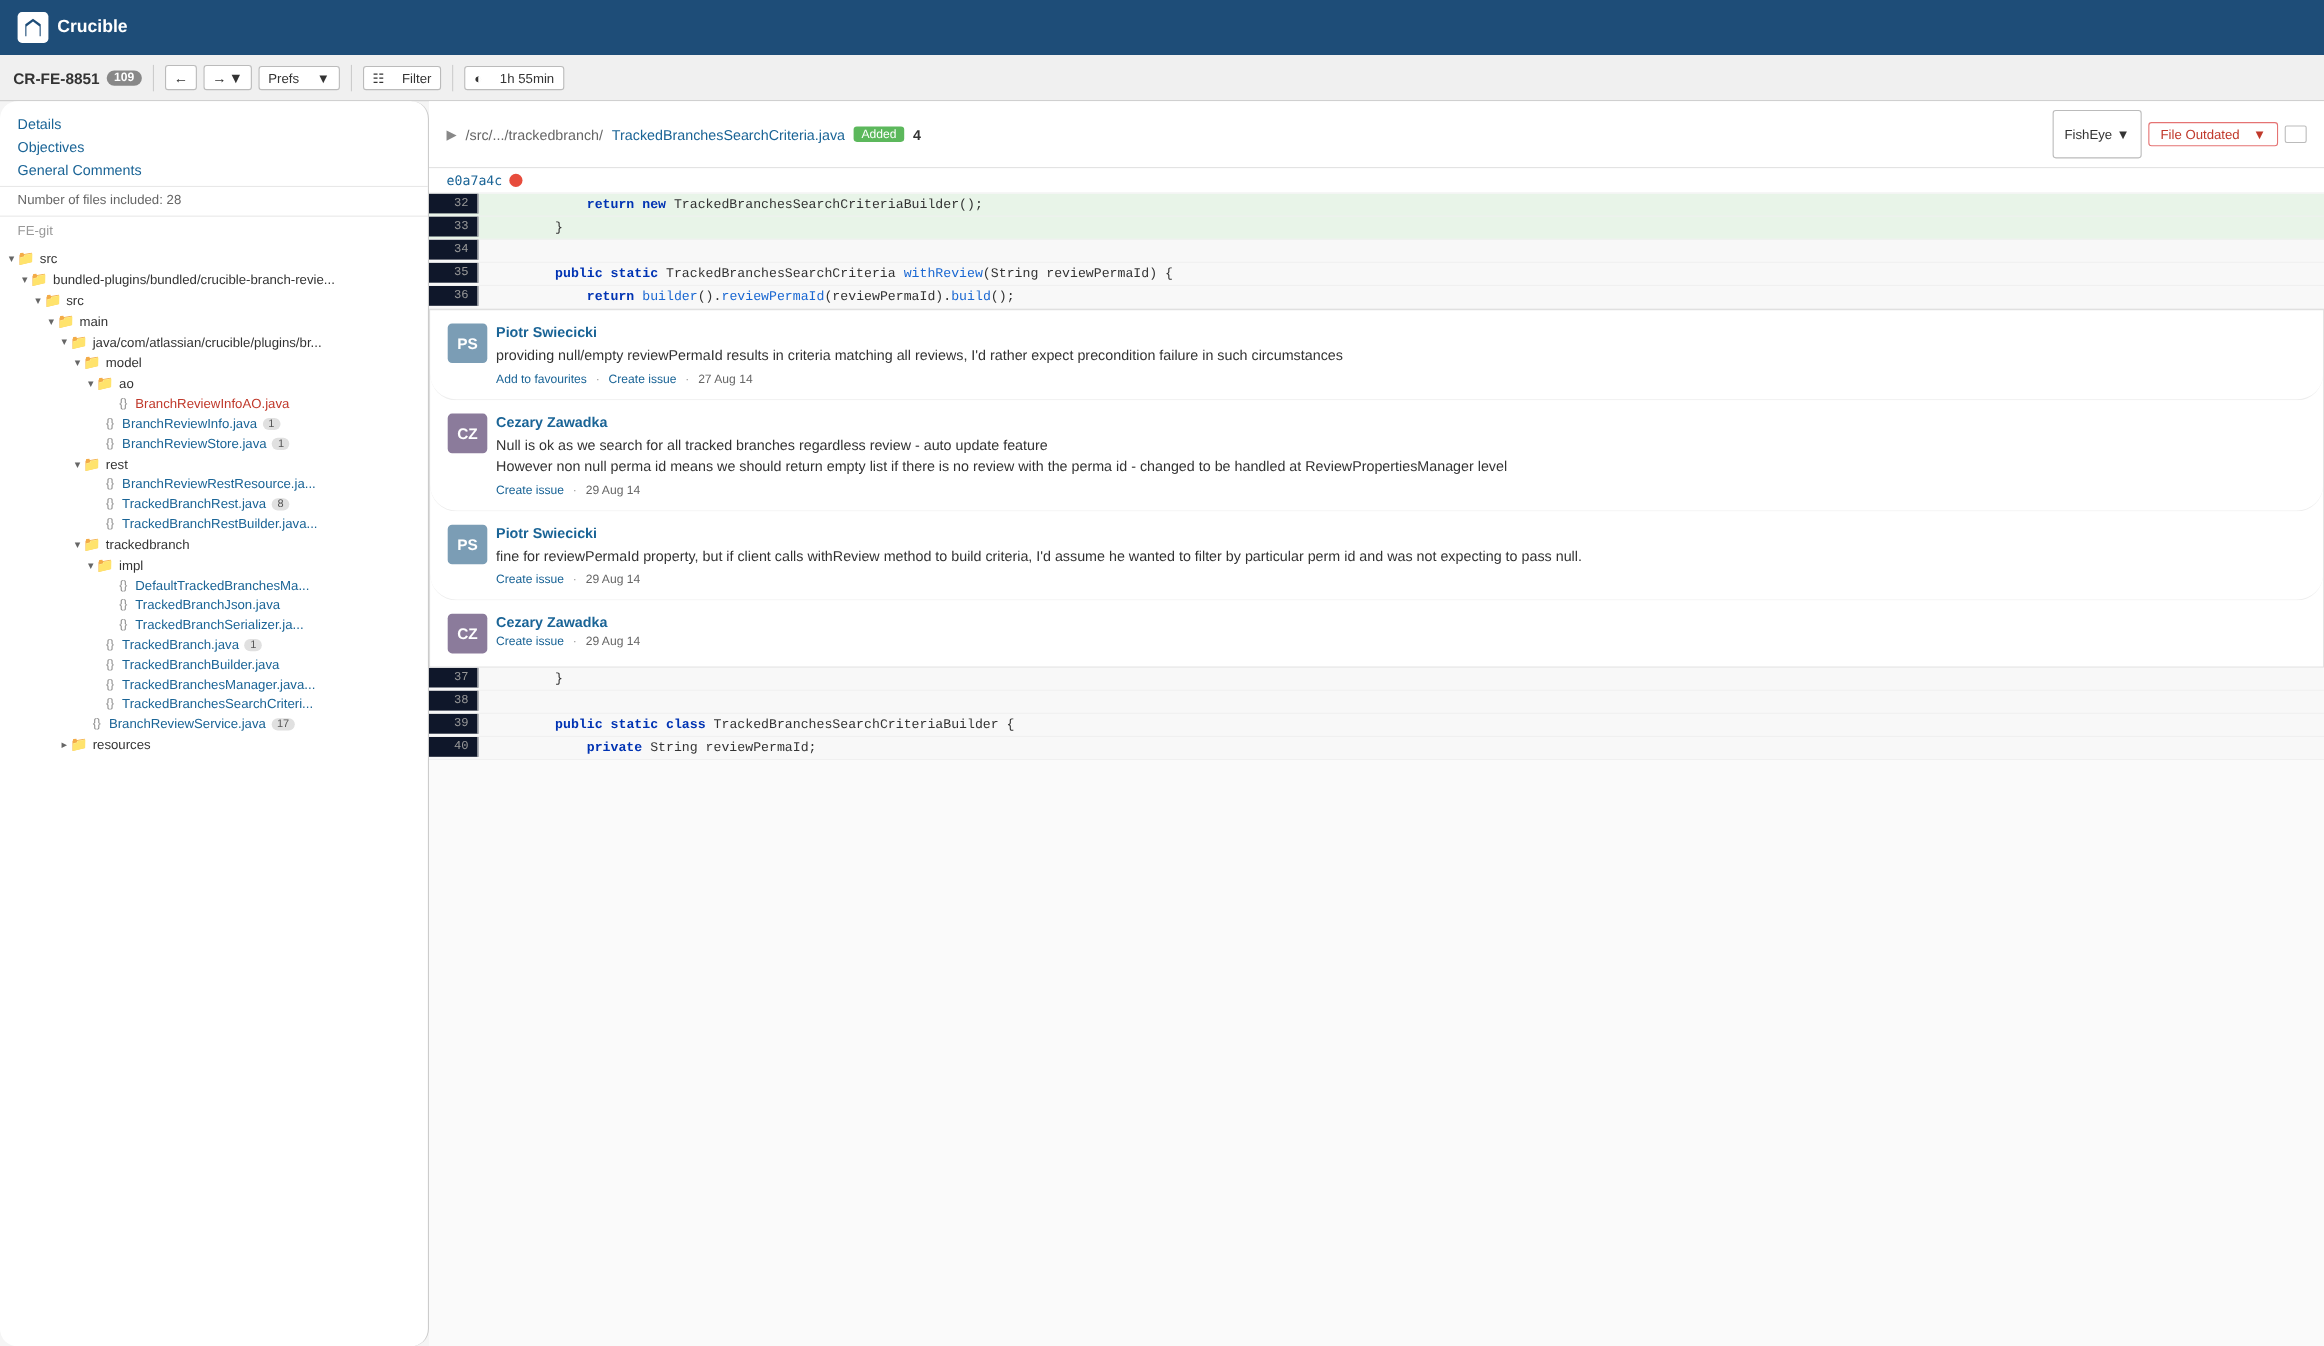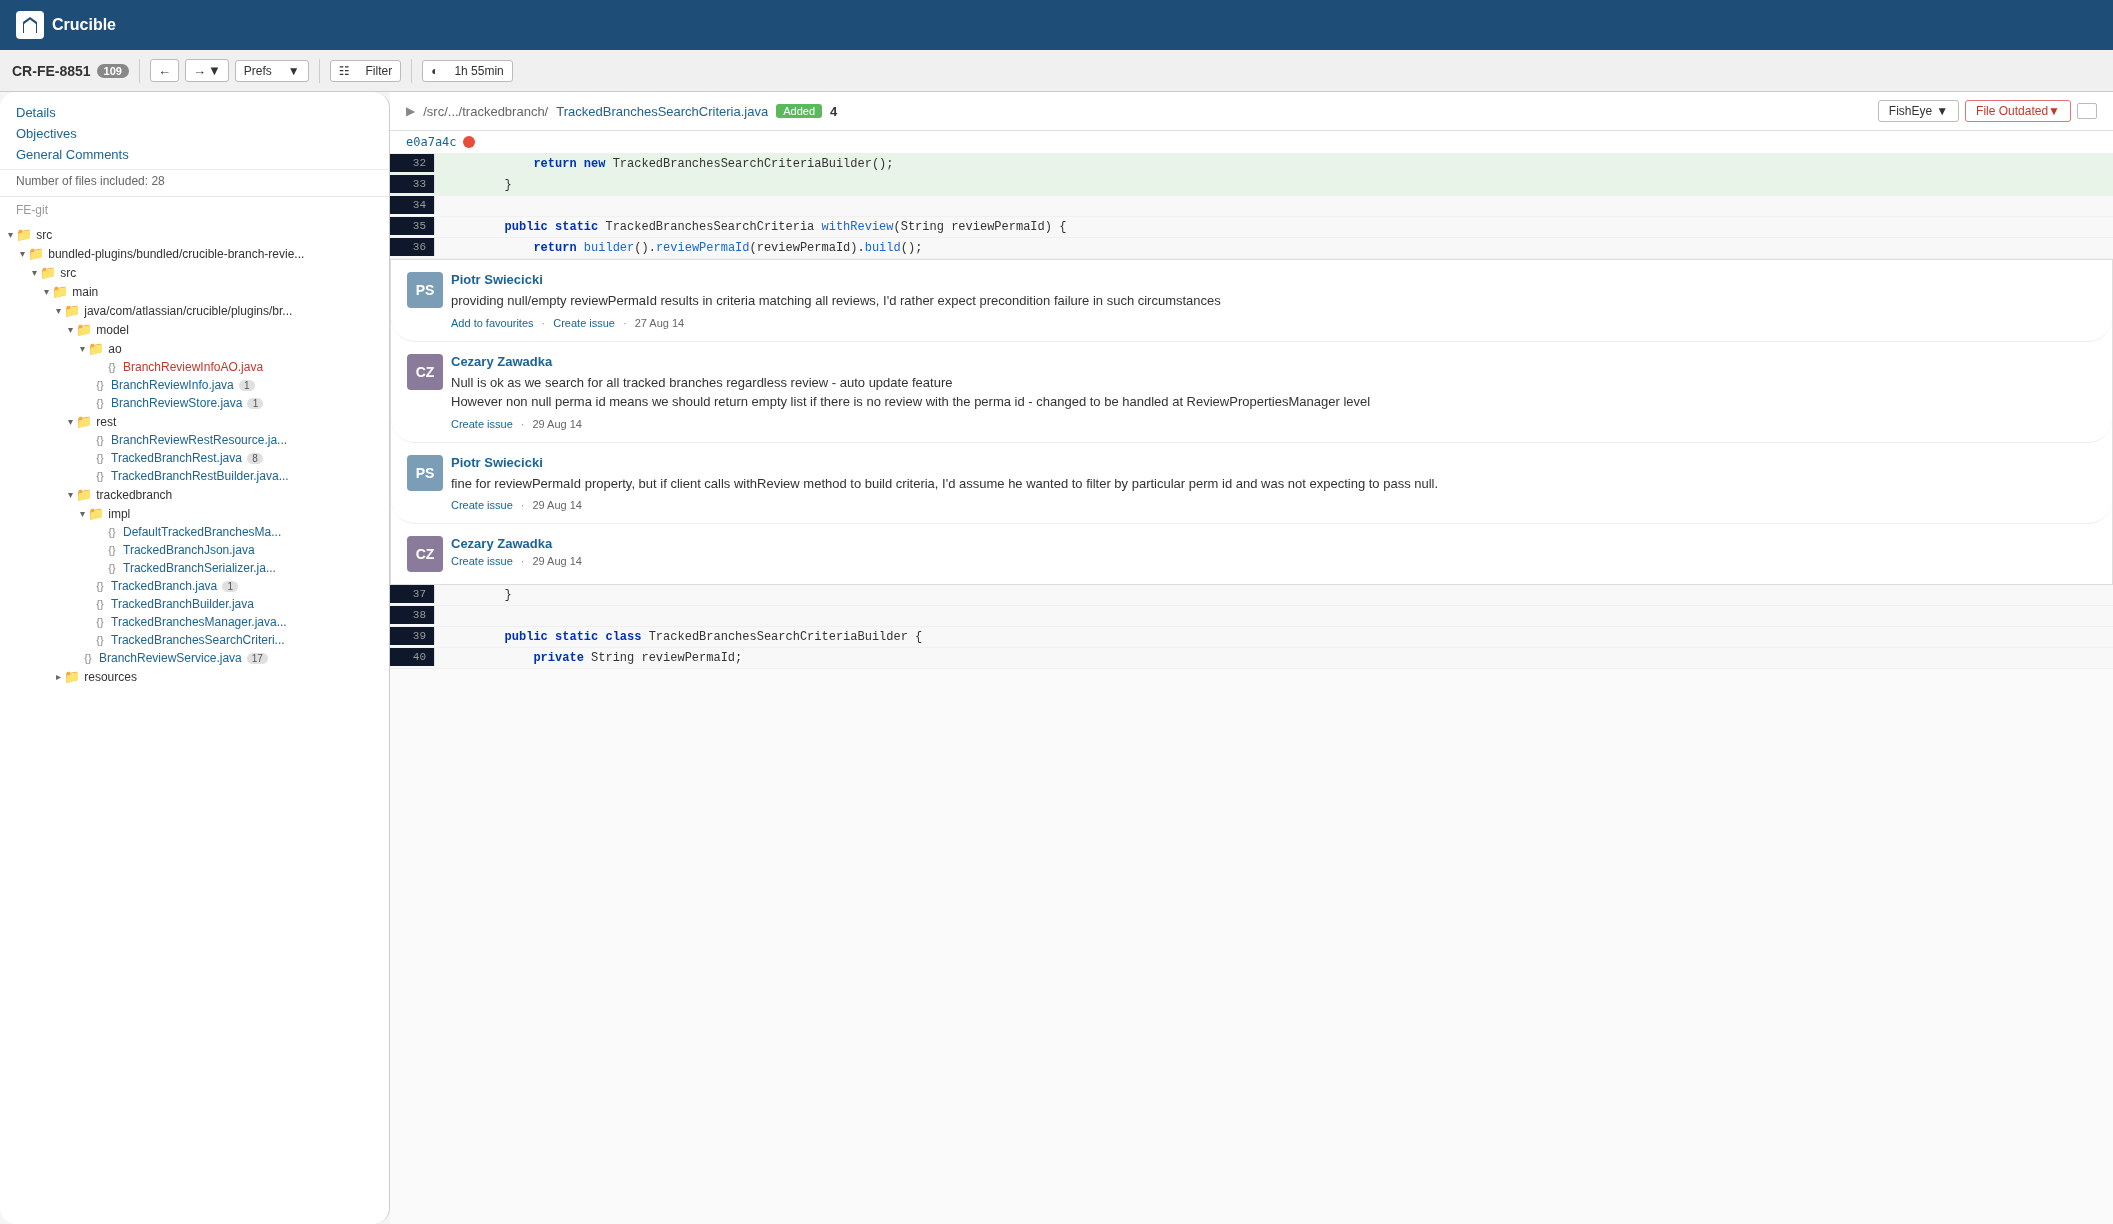--- a/index.html
+++ b/index.html
@@ -189,39 +189,39 @@
       border-radius: 3px;
       padding: 1px 7px;
       font-size: 11px;
     }
     .comment-count { color: #333; font-weight: bold; font-size: 13px; }
     .file-header-right { margin-left: auto; display: flex; align-items: center; gap: 6px; }
     .dropdown-btn {
       background: white;
       border: 1px solid #bbb;
       border-radius: 3px;
-      padding: 3px 10px;
+      padding: 14px 10px;
       cursor: pointer;
       font-size: 12px;
       color: #333;
       display: flex;
       align-items: center;
       gap: 4px;
     }
     .dropdown-btn-red {
       background: white;
       border: 1px solid #e57373;
       border-radius: 3px;
       padding: 3px 10px;
       cursor: pointer;
       font-size: 12px;
       color: #c0392b;
       display: flex;
       align-items: flex-start;
-      gap: 0;
+      gap: 12px;
     }
 
     
     .commit-area {
       padding: 4px 16px;
       background: white;
       border-bottom: 1px solid #eee;
       display: flex;
       align-items: center;
       gap: 6px;

